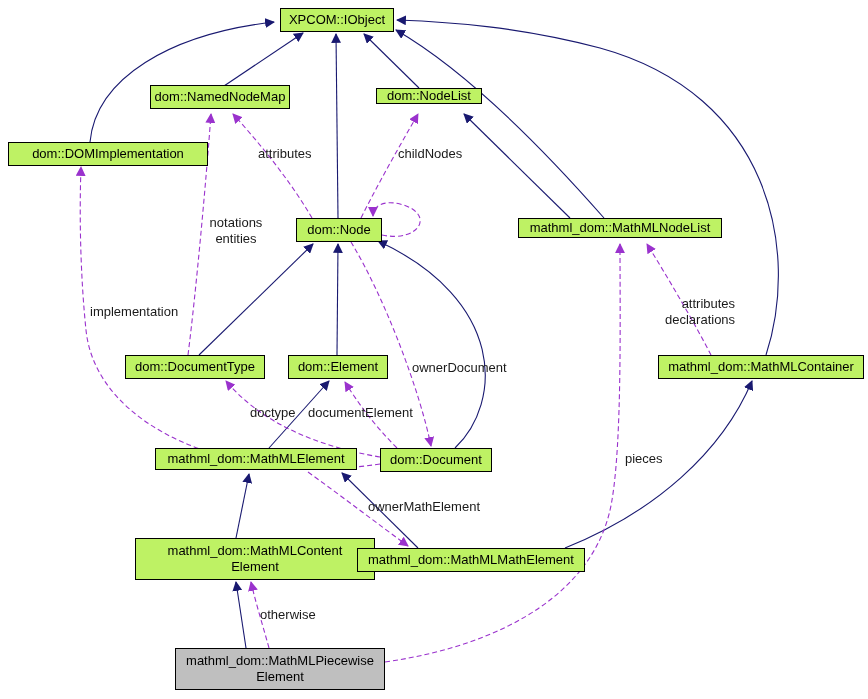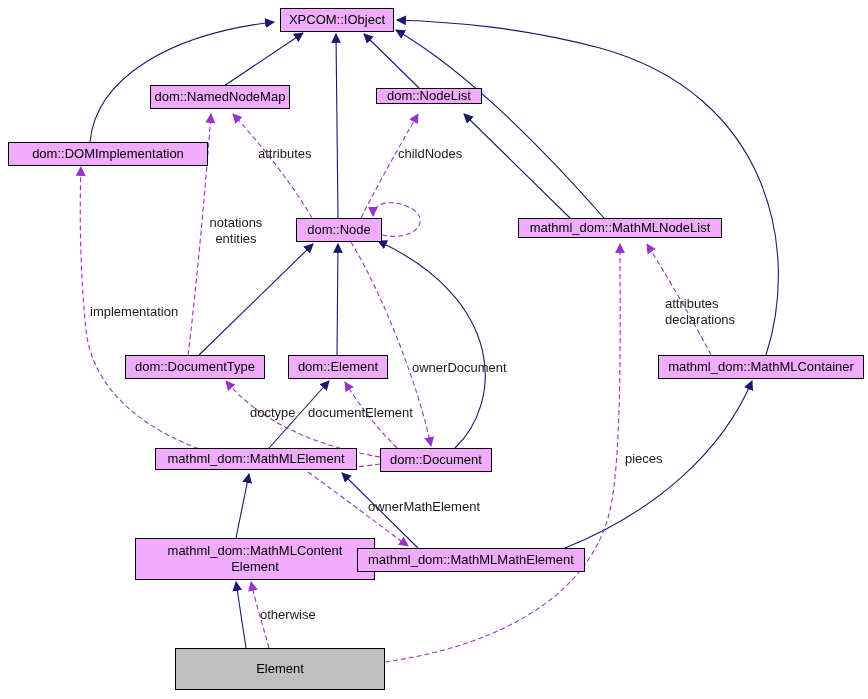--- a/index.html
+++ b/index.html
@@ -8,39 +8,40 @@
     width:868px;height:699px;
     background:#ffffff;
     font-family:"Liberation Sans", sans-serif;
     overflow:hidden;
   }
   .edges{position:absolute;left:0;top:0;width:868px;height:699px;}
   .node{
     position:absolute;
     box-sizing:border-box;
     border:1px solid #000000;
-    background:#f0abfc;
+    background:#bef264;
     display:flex;
     flex-direction:column;
     align-items:center;
     justify-content:center;
     text-align:center;
     font-size:13px;
     line-height:16px;
     color:#000000;
     cursor:pointer;
   }
   .node span{white-space:nowrap;display:block;}
   .node.highlight{background:#bfbfbf;}
   .edge-label{
     position:absolute;
     font-size:13px;
     line-height:16px;
     color:#1a1a1a;
     white-space:nowrap;
+    text-align:right;
   }
   .edge-label.center{text-align:center;}
   .edge-label span{display:block;}
 </style>
 </head>
 <body>
 
 <div class="canvas">
 
   <svg class="edges" width="868" height="699" viewBox="0 0 868 699" xmlns="http://www.w3.org/2000/svg">
@@ -121,20 +122,21 @@
     <span>dom::Document</span>
   </div>
   <div class="node" style="left:135px;top:538px;width:240px;height:42px">
     <span>mathml_dom::MathMLContent</span>
     <span>Element</span>
   </div>
   <div class="node" style="left:357px;top:548px;width:228px;height:24px">
     <span>mathml_dom::MathMLMathElement</span>
   </div>
   <div class="node highlight" style="left:175px;top:648px;width:210px;height:42px">
+    <span>mathml_dom::MathMLPiecewise</span>
     <span>Element</span>
   </div>
 
   <div class="edge-label" style="left:258px;top:146px">
     <span>attributes</span>
   </div>
   <div class="edge-label" style="left:398px;top:146px">
     <span>childNodes</span>
   </div>
   <div class="edge-label center" style="left:205px;top:215px;width:62px">

